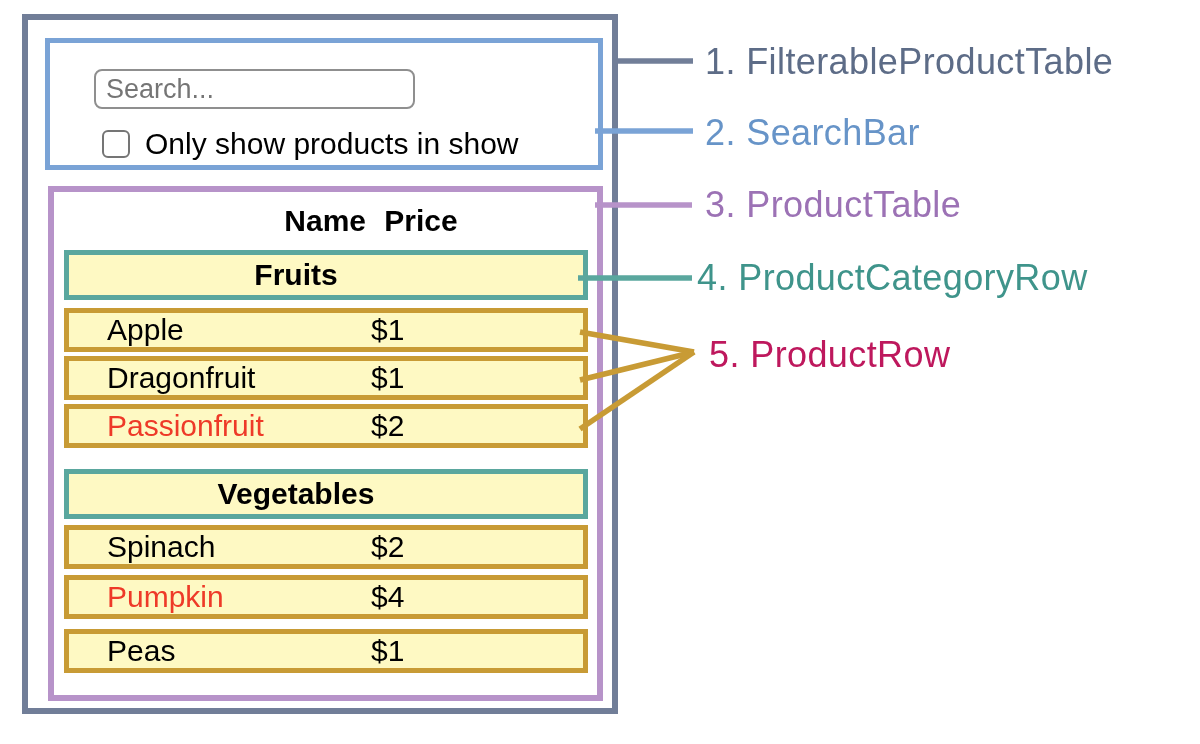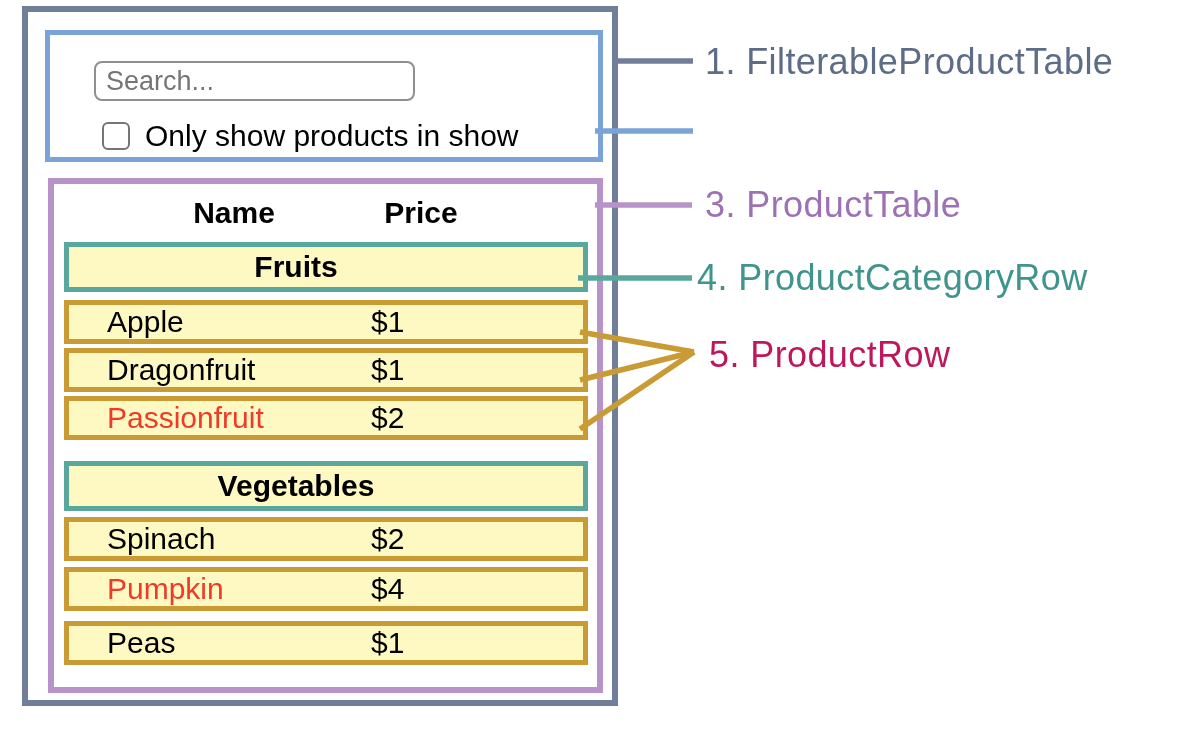--- a/index.html
+++ b/index.html
@@ -1,21 +1,21 @@
 <!DOCTYPE html>
 <html><head>
 <meta charset="utf-8">
 <style>
   html,body { margin:0; padding:0; background:#ffffff; }
   .stage {
     position:relative; width:1200px; height:744px; background:#ffffff;
     font-family:"Liberation Sans", sans-serif; overflow:hidden;
   }
   .frame { position:absolute; box-sizing:border-box; background:#ffffff; }
-  #frame-app    { left:22px; top:6px;  width:596px; height:700px; border:6px solid #717e98; }
+  #frame-app    { left:22px; top:14px;  width:596px; height:700px; border:6px solid #717e98; }
   #frame-search { left:17px; top:18px;  width:558px; height:132px; border:5px solid #7aa3d6; }
   #frame-table  { left:20px; top:166px; width:555px; height:515px; border:6px solid #b793c9; }
 
   
   .search-input {
     position:absolute; left:44px; top:26px; width:321px; height:40px;
     box-sizing:border-box; border:2px solid #8f8f8f; border-radius:8px;
     font-family:"Liberation Sans", sans-serif; font-size:27px; color:#222;
     padding:0 10px; outline:none; background:#fff;
   }
@@ -29,21 +29,21 @@
     position:absolute; left:95px; top:85px; height:32px; display:flex; align-items:center;
     font-size:30px; color:#000; white-space:nowrap; cursor:pointer;
   }
 
   
   .thead {
     position:absolute; left:10px; top:2px; width:524px; height:54px;
     display:grid; grid-template-columns:38px 264px 110px auto; align-items:center;
     font-size:30px; font-weight:bold; color:#000;
   }
-  .h-name  { grid-column:2; text-align:center; }
+  .h-name  { grid-column:2; text-align:right; }
   .h-price { grid-column:3; text-align:center; }
 
   .row { position:absolute; left:10px; width:524px; box-sizing:border-box; background:#fef9c3; }
   .cat-row  { height:50px; border:5px solid #5aa79e; display:flex; }
   .cat-inner {
     margin-left:38px; width:378px; display:flex; align-items:center; justify-content:center;
     font-size:30px; font-weight:bold; color:#000;
   }
   .prod-row {
     height:44px; border:5px solid #c89b35;
@@ -136,16 +136,17 @@
     <line x1="616" y1="61" x2="693" y2="61" stroke-width="5.5" stroke="#717e98"></line>
     <line x1="595" y1="131" x2="693" y2="131" stroke-width="5.5" stroke="#7aa3d6"></line>
     <line x1="595" y1="205" x2="692" y2="205" stroke-width="5.5" stroke="#b793c9"></line>
     <line x1="578" y1="278" x2="692" y2="278" stroke-width="5.5" stroke="#5aa79e"></line>
     <line x1="580" y1="332" x2="694" y2="352" stroke-width="5.5" stroke="#c89b35"></line>
     <line x1="580" y1="380" x2="694" y2="352" stroke-width="5.5" stroke="#c89b35"></line>
     <line x1="580" y1="429" x2="694" y2="352" stroke-width="5.5" stroke="#c89b35"></line>
   </svg>
 
   <div class="legend-item" id="legend-1" style="color: rgb(93, 108, 135);">1. FilterableProductTable</div>
+  <div class="legend-item" id="legend-2" style="color: rgb(103, 148, 200);">2. SearchBar</div>
   <div class="legend-item" id="legend-3" style="color: rgb(156, 114, 181);">3. ProductTable</div>
   <div class="legend-item" id="legend-4" style="color: rgb(63, 148, 139);">4. ProductCategoryRow</div>
   <div class="legend-item" id="legend-5" style="color: #be185d;">5. ProductRow</div>
 </div>
 
 </body></html>

